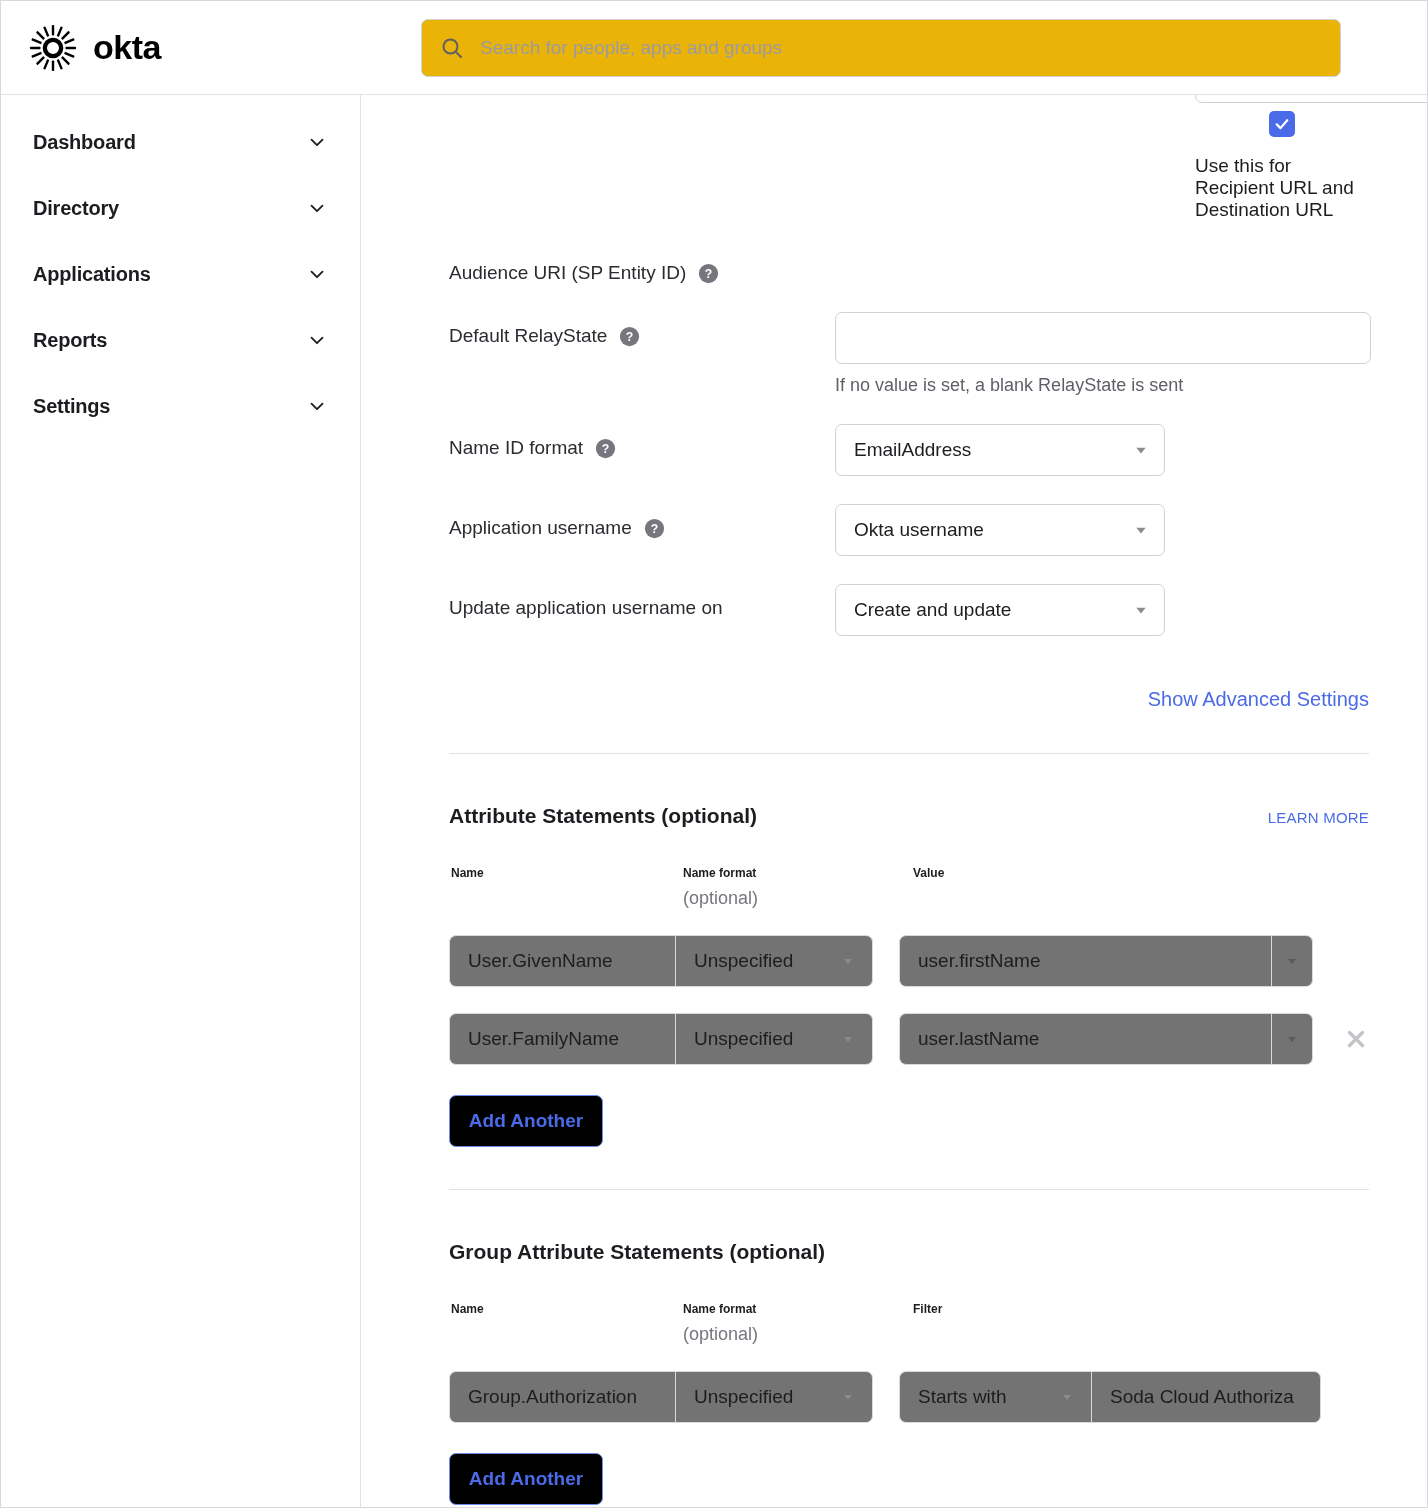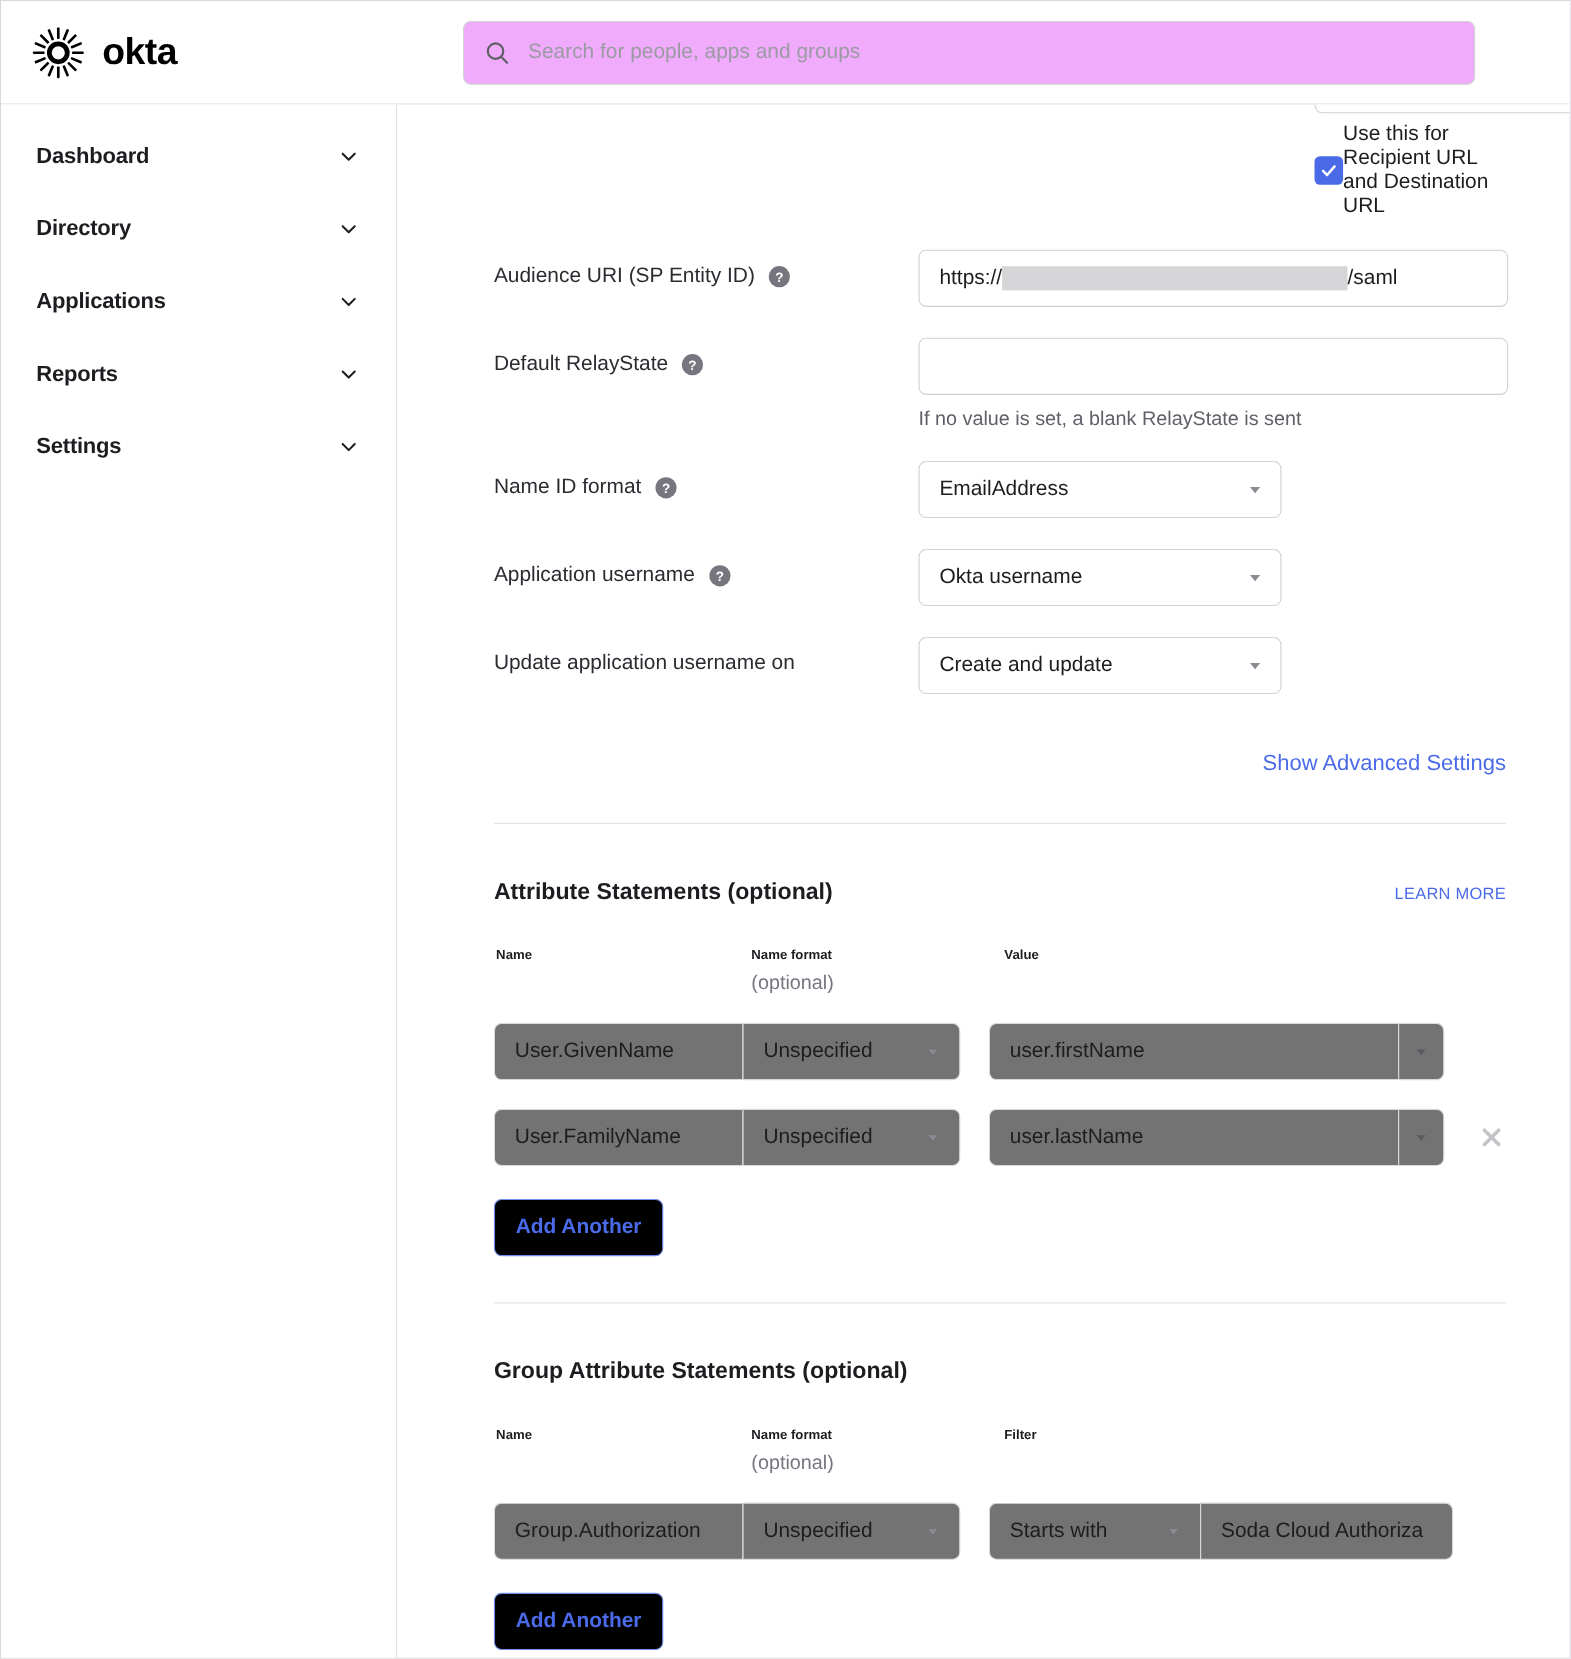--- a/index.html
+++ b/index.html
@@ -50,21 +50,21 @@
   }
   .searchbox {
     width: 920px;
     height: 58px;
     border: 1px solid #d0d0d6;
     border-radius: 7px;
     display: flex;
     align-items: center;
     gap: 14px;
     padding: 0 18px;
-    background: #f0abfc;
+    background: #eab308;
   }
   .search-icon { flex: 0 0 auto; display: block; }
   .search-input {
     border: none;
     outline: none;
     font-size: 19px;
     font-family: "Liberation Sans", sans-serif;
     color: #2a2a30;
     width: 100%;
     background: transparent;
@@ -113,23 +113,24 @@
     height: 30px;
     border: 1px solid #d0d0d6;
     border-radius: 7px;
     background: #fff;
   }
 
   
   .checkrow {
     display: flex;
     align-items: center;
-    gap: 0;
+    gap: 18px;
     margin-left: 746px;
     padding-top: 16px;
+    flex-direction: column;
   }
   .checkbox {
     width: 26px; height: 26px;
     border-radius: 5px;
     background: #4a6ae8;
     display: flex; align-items: center; justify-content: center;
     flex: 0 0 auto;
     cursor: pointer;
   }
   .checkrow-label { font-size: 19px; color: #1d1d21; }
@@ -405,27 +406,20 @@
 
       
       <div class="row">
         <div class="row-label">
           <span>Audience URI (SP Entity ID)</span>
           <svg class="help-icon" width="21" height="21" viewBox="0 0 24 24">
             <circle cx="12" cy="12" r="11" fill="#76767f"></circle>
             <text x="12" y="17.2" font-size="14" font-family="Liberation Sans, sans-serif" font-weight="700" fill="#fff" text-anchor="middle">?</text>
           </svg>
         </div>
-        <div class="field">
-          <div class="text-input">
-            <span>https://</span>
-              <span class="redacted"></span>
-              <span>/saml</span>
-          </div>
-        </div>
       </div>
 
       
       <div class="row">
         <div class="row-label">
           <span>Default RelayState</span>
           <svg class="help-icon" width="21" height="21" viewBox="0 0 24 24">
             <circle cx="12" cy="12" r="11" fill="#76767f"></circle>
             <text x="12" y="17.2" font-size="14" font-family="Liberation Sans, sans-serif" font-weight="700" fill="#fff" text-anchor="middle">?</text>
           </svg>

